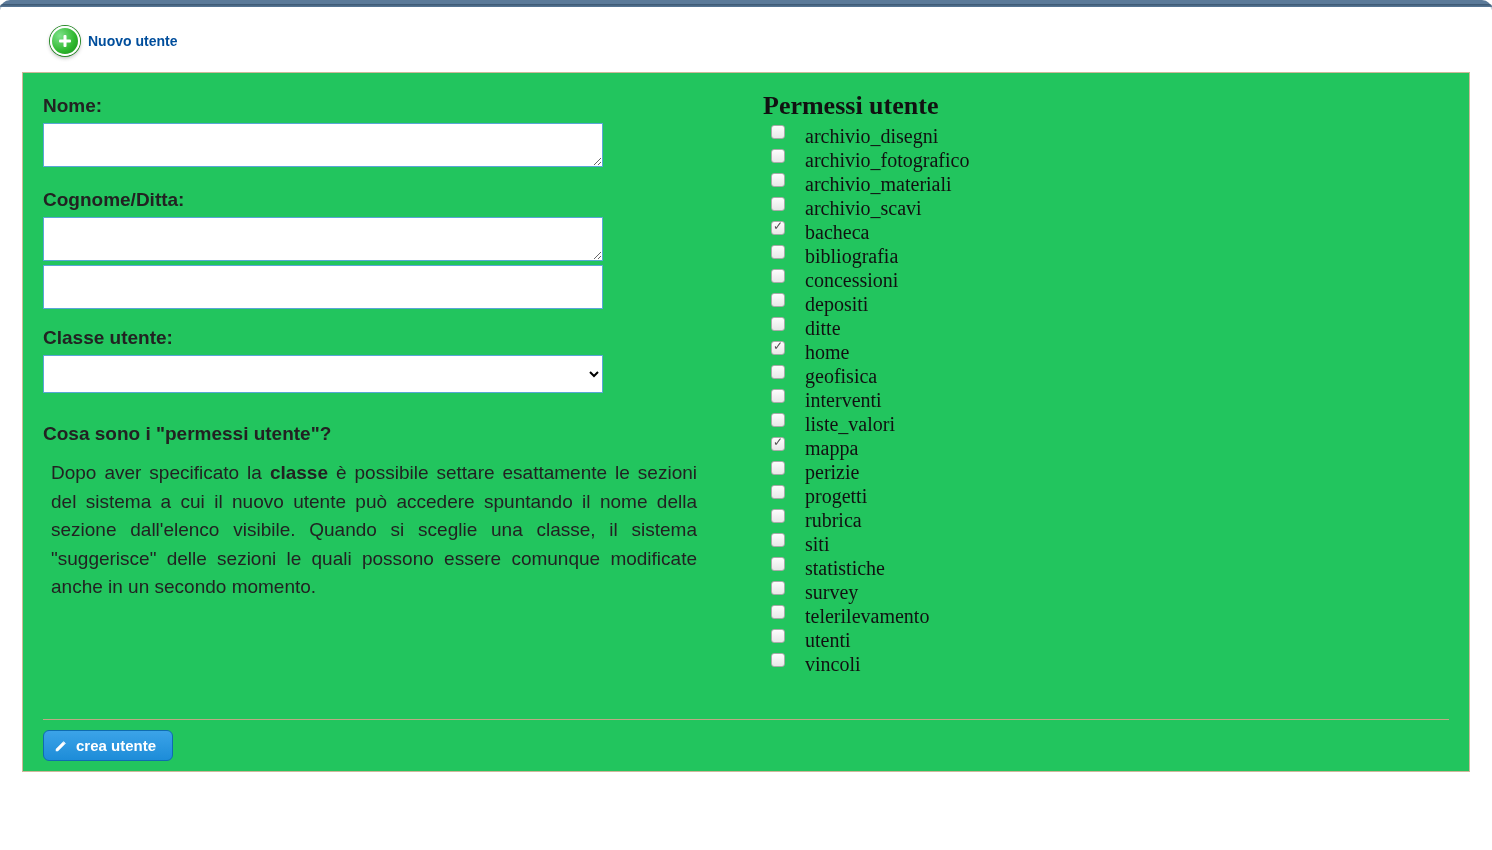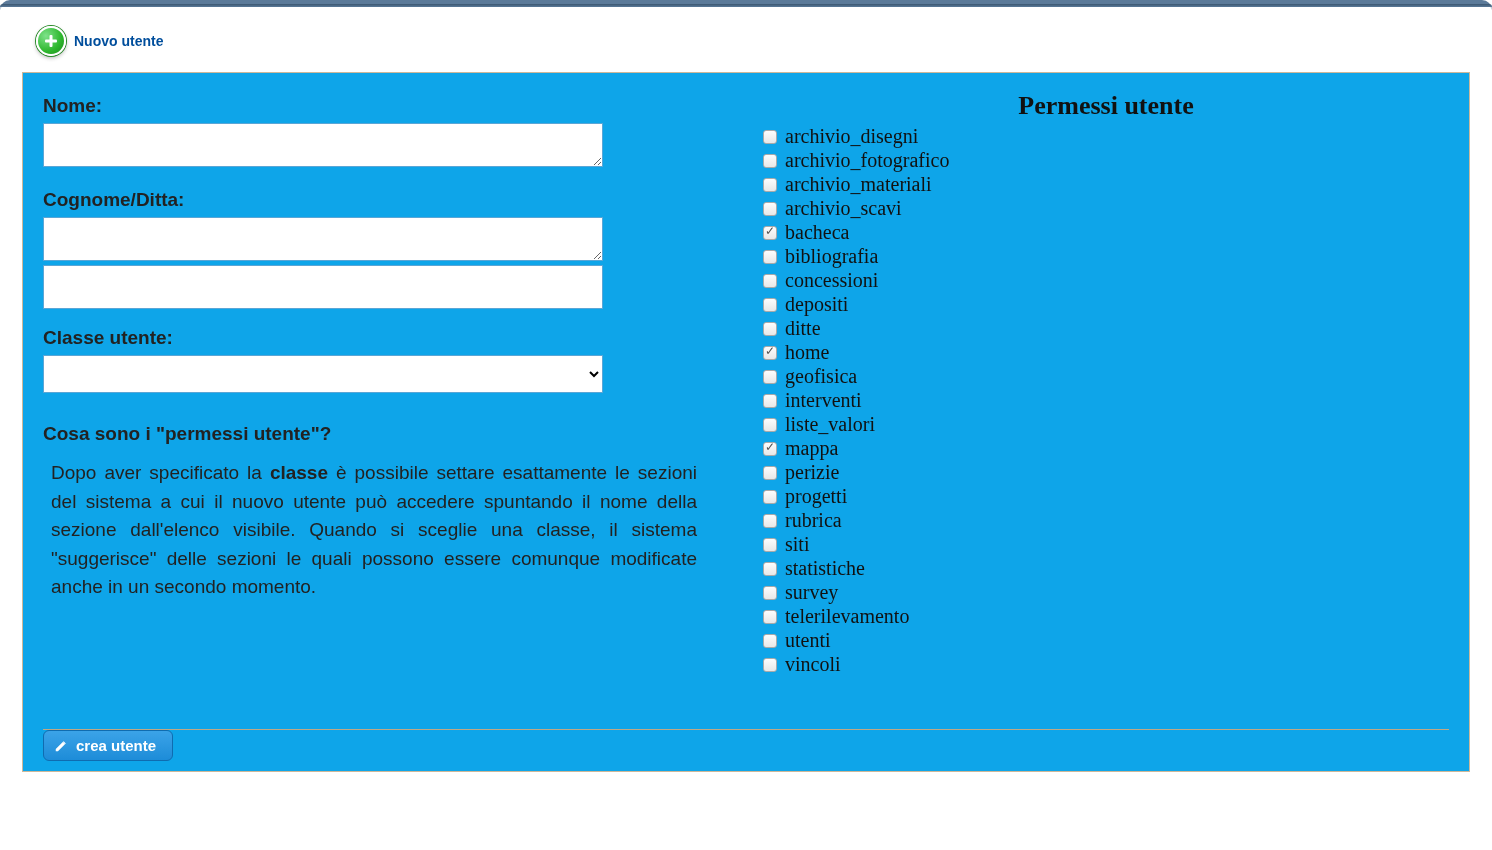--- a/index.html
+++ b/index.html
@@ -24,21 +24,21 @@
       content:"";
       position:absolute;
       top:0; left:0; right:0;
       height:3px;
       background: linear-gradient(to bottom, #3a5670, #5b7a99);
       border-radius: 10px 10px 0 0;
     }
     .header-row {
       display:flex;
       align-items:center;
-      padding: 22px 0 16px 36px;
+      padding: 22px 0 16px 50px;
     }
     .plus-circle {
       width: 30px; height: 30px;
       border-radius: 50%;
       background: radial-gradient(circle at 30% 30%, #7ee28a, #2eb72e 60%, #1a8a1a);
       border: 2px solid #fff;
       box-shadow: 0 0 0 1px #2a8a2a, 0 2px 4px rgba(0,0,0,0.3);
       display:flex;
       align-items:center;
       justify-content:center;
@@ -46,21 +46,21 @@
     }
     .plus-circle svg { display:block; }
     .header-title {
       color: #004e9c;
       font-weight: bold;
       font-size: 14px;
     }
     .main-panel {
       margin: 0 22px;
       border: 1px solid #cdb89a;
-      background: #0ea5e9;
+      background: #22c55e;
       padding: 18px 20px 14px 20px;
       display:flex;
       gap: 40px;
       min-height: 700px;
       position:relative;
     }
     .left-col {
       width: 680px;
     }
     .right-col {
@@ -110,27 +110,26 @@
       text-align: justify;
       padding: 0 6px 0 8px;
       width: 660px;
     }
     .perms-heading {
       font-family: Georgia, 'Times New Roman', serif;
       font-weight: bold;
       font-size: 26px;
       color:#111;
       margin-bottom: 4px;
-      text-align: center;
     }
     .perm-row {
       display:flex;
-      align-items:center;
-      gap: 8px;
-      margin: 1px 0;
+      align-items:flex-start;
+      gap: 20px;
+      margin: 1px 8px;
     }
     .perm-cb {
       width: 14px; height:14px;
       appearance: none;
       -webkit-appearance:none;
       border: 1px solid #aaa;
       border-radius: 3px;
       background: linear-gradient(to bottom, #fdfdfd, #e8e8e8);
       position:relative;
       cursor:pointer;
@@ -144,21 +143,21 @@
     }
     .perm-label {
       font-family: Georgia, 'Times New Roman', serif;
       font-size: 20px;
       color:#111;
     }
     .bottom-bar {
       position:absolute;
       left: 20px; right:20px; bottom: 10px;
       border-top: 1px solid #bfa885;
-      padding-top: 0;
+      padding-top: 10px;
     }
     .create-btn {
       background: linear-gradient(to bottom, #3ba3e8, #1d8cd8);
       border: 1px solid #0f6cb0;
       color:#fff;
       font-weight: bold;
       font-size: 15px;
       padding: 6px 16px 6px 10px;
       border-radius: 6px;
       display:inline-flex;

